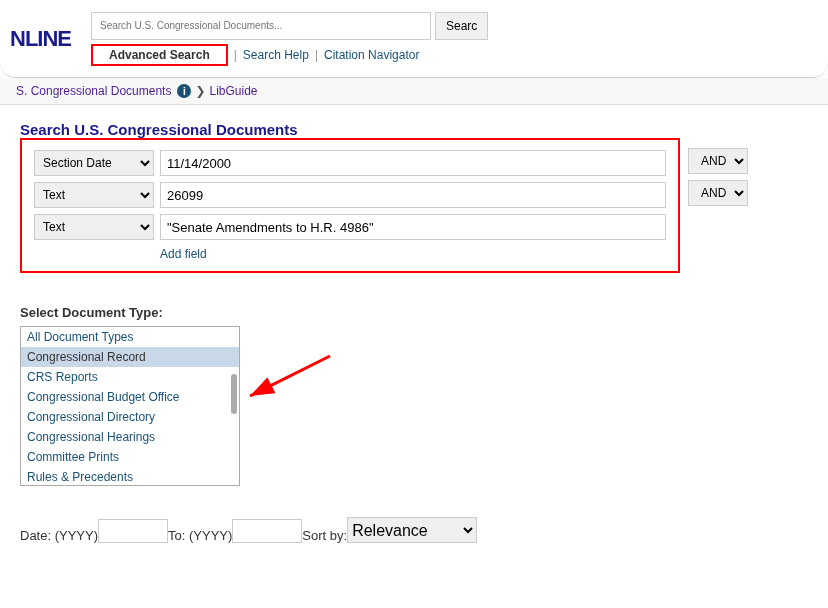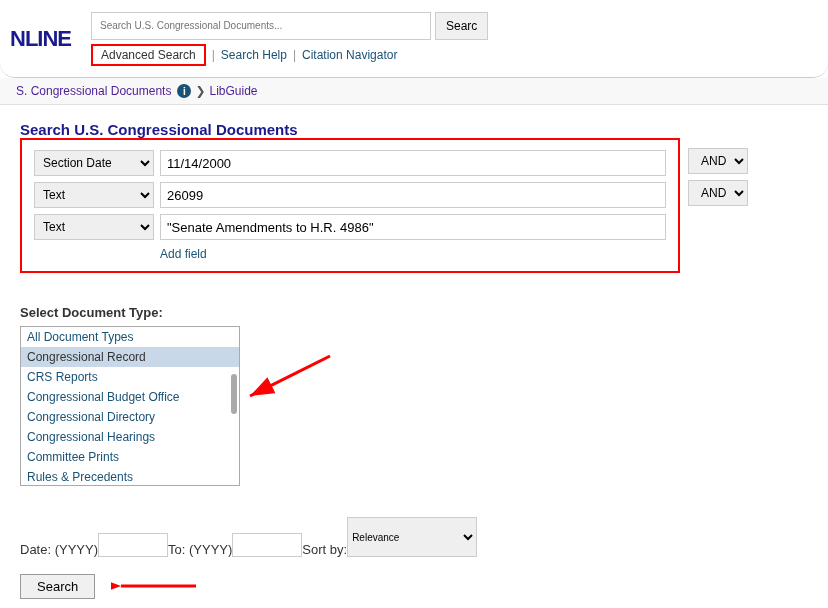--- a/index.html
+++ b/index.html
@@ -51,23 +51,23 @@
     }
     .nav-links {
       display: flex;
       align-items: center;
       font-size: 12px;
     }
     .nav-link-advanced {
       color: #333;
       text-decoration: none;
       border: 2px solid red;
-      padding: 2px 8px;
-      font-size: 12px;
-      font-weight: normal;
+      padding: 2px 16px;
+      font-size: 12px;
+      font-weight: bold;
       cursor: pointer;
     }
     .nav-separator { color: #999; margin: 0 6px; }
     .nav-link {
       color: #1a5276;
       text-decoration: none;
       font-size: 12px;
       cursor: pointer;
     }
 
@@ -216,23 +216,23 @@
     .date-label { color: #333; }
     .date-input {
       width: 70px;
       height: 24px;
       border: 1px solid #ccc;
       padding: 2px 4px;
       font-size: 12px;
     }
     .sort-select {
       width: 130px;
-      height: 40px;
-      border: 1px solid #ccc;
-      font-size: 10px;
+      height: 26px;
+      border: 1px solid #ccc;
+      font-size: 16px;
     }
 
     
     .search-button-row {
       display: flex;
       align-items: center;
       gap: 12px;
     }
     .search-btn {
       padding: 4px 16px;
@@ -351,25 +351,13 @@
     <span class="date-label">To: (YYYY)</span>
     <input class="date-input" type="text" style="">
     <span class="date-label">Sort by:</span>
     <select class="sort-select">
       <option>Relevance</option>
       <option>Date</option>
       <option>Title</option>
     </select>
   </div>
 
-  <div class="search-button-row">
-    <button class="search-btn">Search</button>
-
-    <svg width="90" height="30" style="margin-left:4px; vertical-align:middle;">
-      <defs>
-        <marker id="arrowhead2" markerWidth="8" markerHeight="6" refX="0" refY="3" orient="auto">
-          <polygon points="8 0, 0 3, 8 6" fill="red"></polygon>
-        </marker>
-      </defs>
-      <line x1="85" y1="15" x2="10" y2="15" stroke="red" stroke-width="3" marker-end="url(#arrowhead2)"></line>
-    </svg>
-  </div>
 </div>
 
 </body></html>

